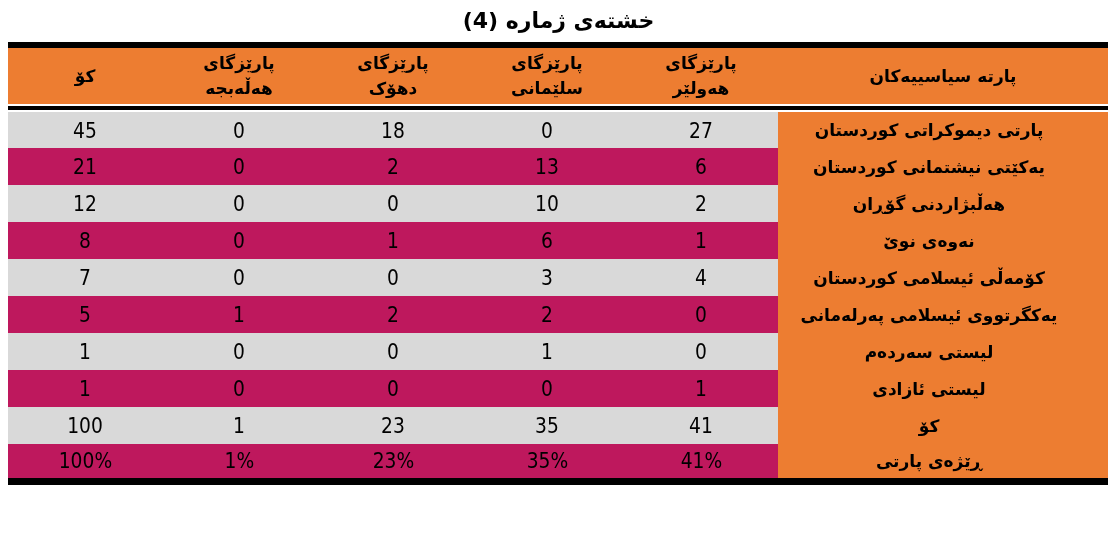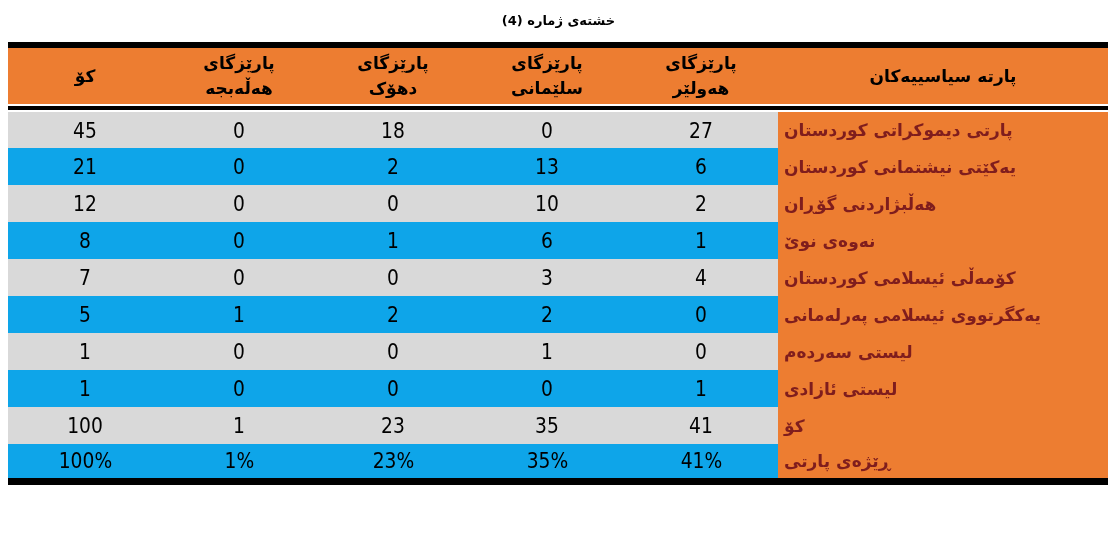--- a/index.html
+++ b/index.html
@@ -16,21 +16,21 @@
     padding: 3px 9px 0 9px;
     direction: rtl;
   }
   .title-block {
     text-align: center;
     font-weight: bold;
     color: #000000;
     padding-top: 2px;
   }
   .title-line {
-    font-size: 13px;
+    font-size: 22px;
     line-height: 32px;
     white-space: nowrap;
   }
   table.results {
     width: 1099px;
     margin: 5px auto 0 auto;
     border-collapse: collapse;
     table-layout: fixed;
     direction: rtl;
     border-top: 6px solid #000000;
@@ -61,30 +61,30 @@
     border-bottom: 2px solid #ffffff;
   }
   tbody td {
     height: 37px;
     vertical-align: middle;
     padding: 0;
     margin-top: 16px;
   }
   tbody td.party-cell {
     background: #ED7D31;
-    color: #7f1d1d;
+    color: #000000;
     font-weight: bold;
     font-size: 17px;
-    text-align: left;
+    text-align: center;
     padding-left: 6px;
     padding-right: 34px;
     white-space: nowrap;
   }
   tbody td.num-cell {
-    background: #0ea5e9;
+    background: #be185d;
     text-align: center;
     color: #000000;
   }
   tbody tr:nth-child(odd) td.num-cell {
     background: #D9D9D9;
   }
   .num {
     display: inline-block;
     font-size: 22px;
     transform: scaleX(0.85);

